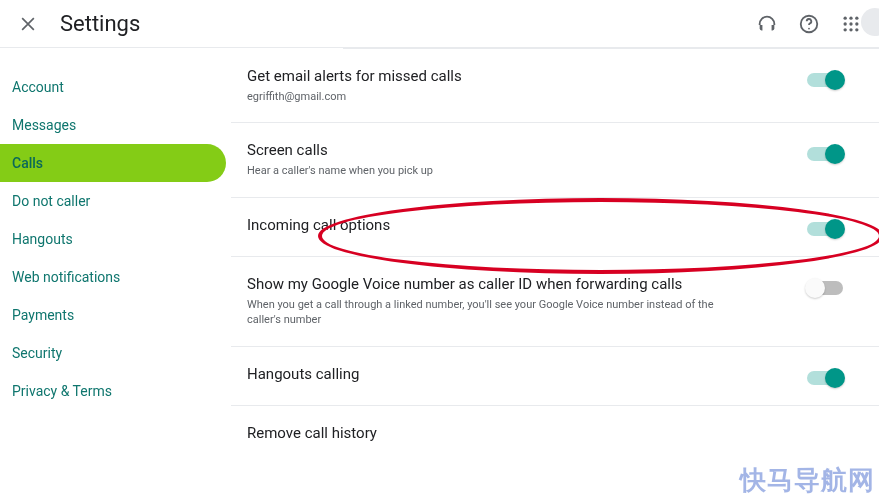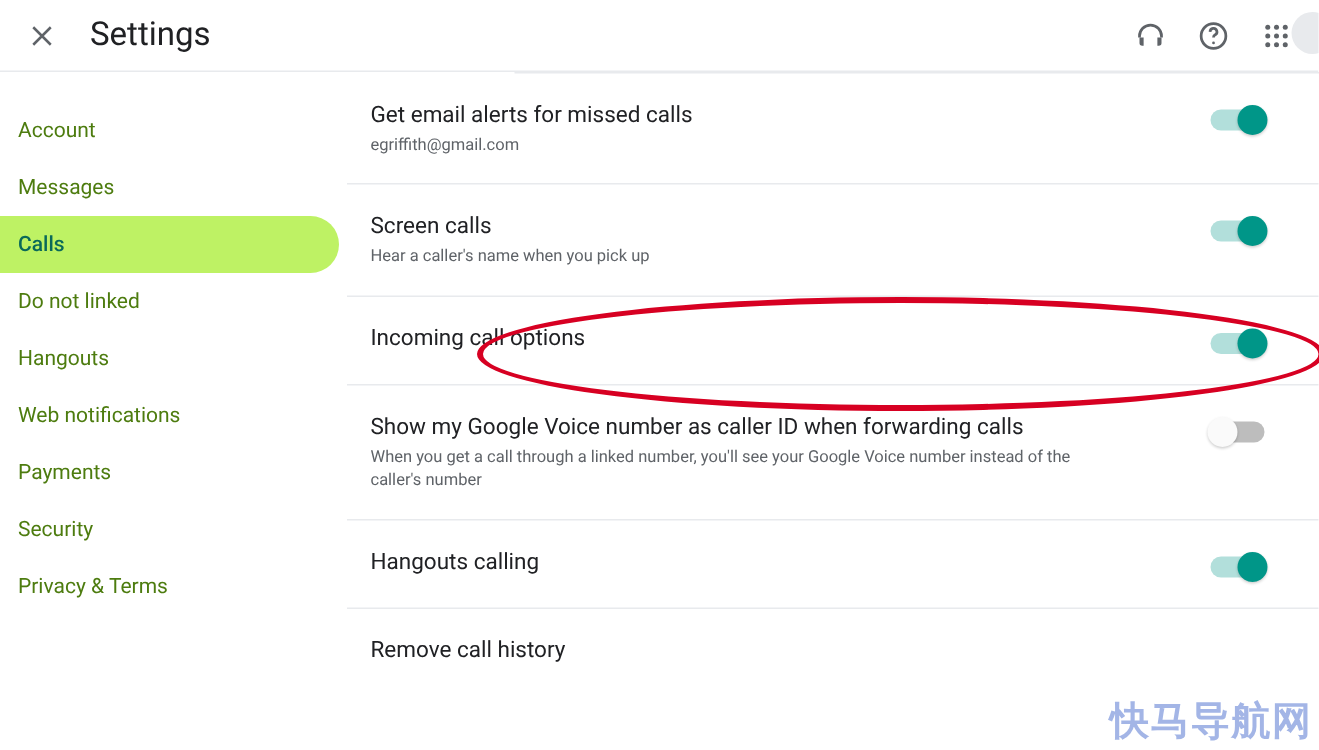--- a/index.html
+++ b/index.html
@@ -50,27 +50,27 @@
     width: 230px;
     padding-top: 20px;
     flex-shrink: 0;
   }
   .sidebar-item {
     height: 38px;
     display: flex;
     align-items: center;
     padding-left: 12px;
     font-size: 14px;
-    color: #4d7c0f;
+    color: #0f766e;
     cursor: pointer;
     border-radius: 0 20px 20px 0;
     margin-right: 4px;
   }
   .sidebar-item.active {
-    background: #bef264;
+    background: #84cc16;
     color: #0a6959;
     font-weight: 500;
   }
   .content {
     flex: 1;
     overflow-y: auto;
     padding: 0 0 0 0;
     border-left: 1px solid transparent;
   }
   .section-boundary {
@@ -194,21 +194,21 @@
       </svg>
   </div>
   <div class="avatar-edge"></div>
 </div>
 
 <div class="main">
   <div class="sidebar">
     <div class="sidebar-item">Account</div>
     <div class="sidebar-item">Messages</div>
     <div class="sidebar-item active">Calls</div>
-    <div class="sidebar-item">Do not linked</div>
+    <div class="sidebar-item">Do not caller</div>
     <div class="sidebar-item">Hangouts</div>
     <div class="sidebar-item">Web notifications</div>
     <div class="sidebar-item">Payments</div>
     <div class="sidebar-item">Security</div>
     <div class="sidebar-item">Privacy &amp; Terms</div>
   </div>
 
   <div class="content">
     <div class="section-boundary" style="margin-left:112px"></div>
 

